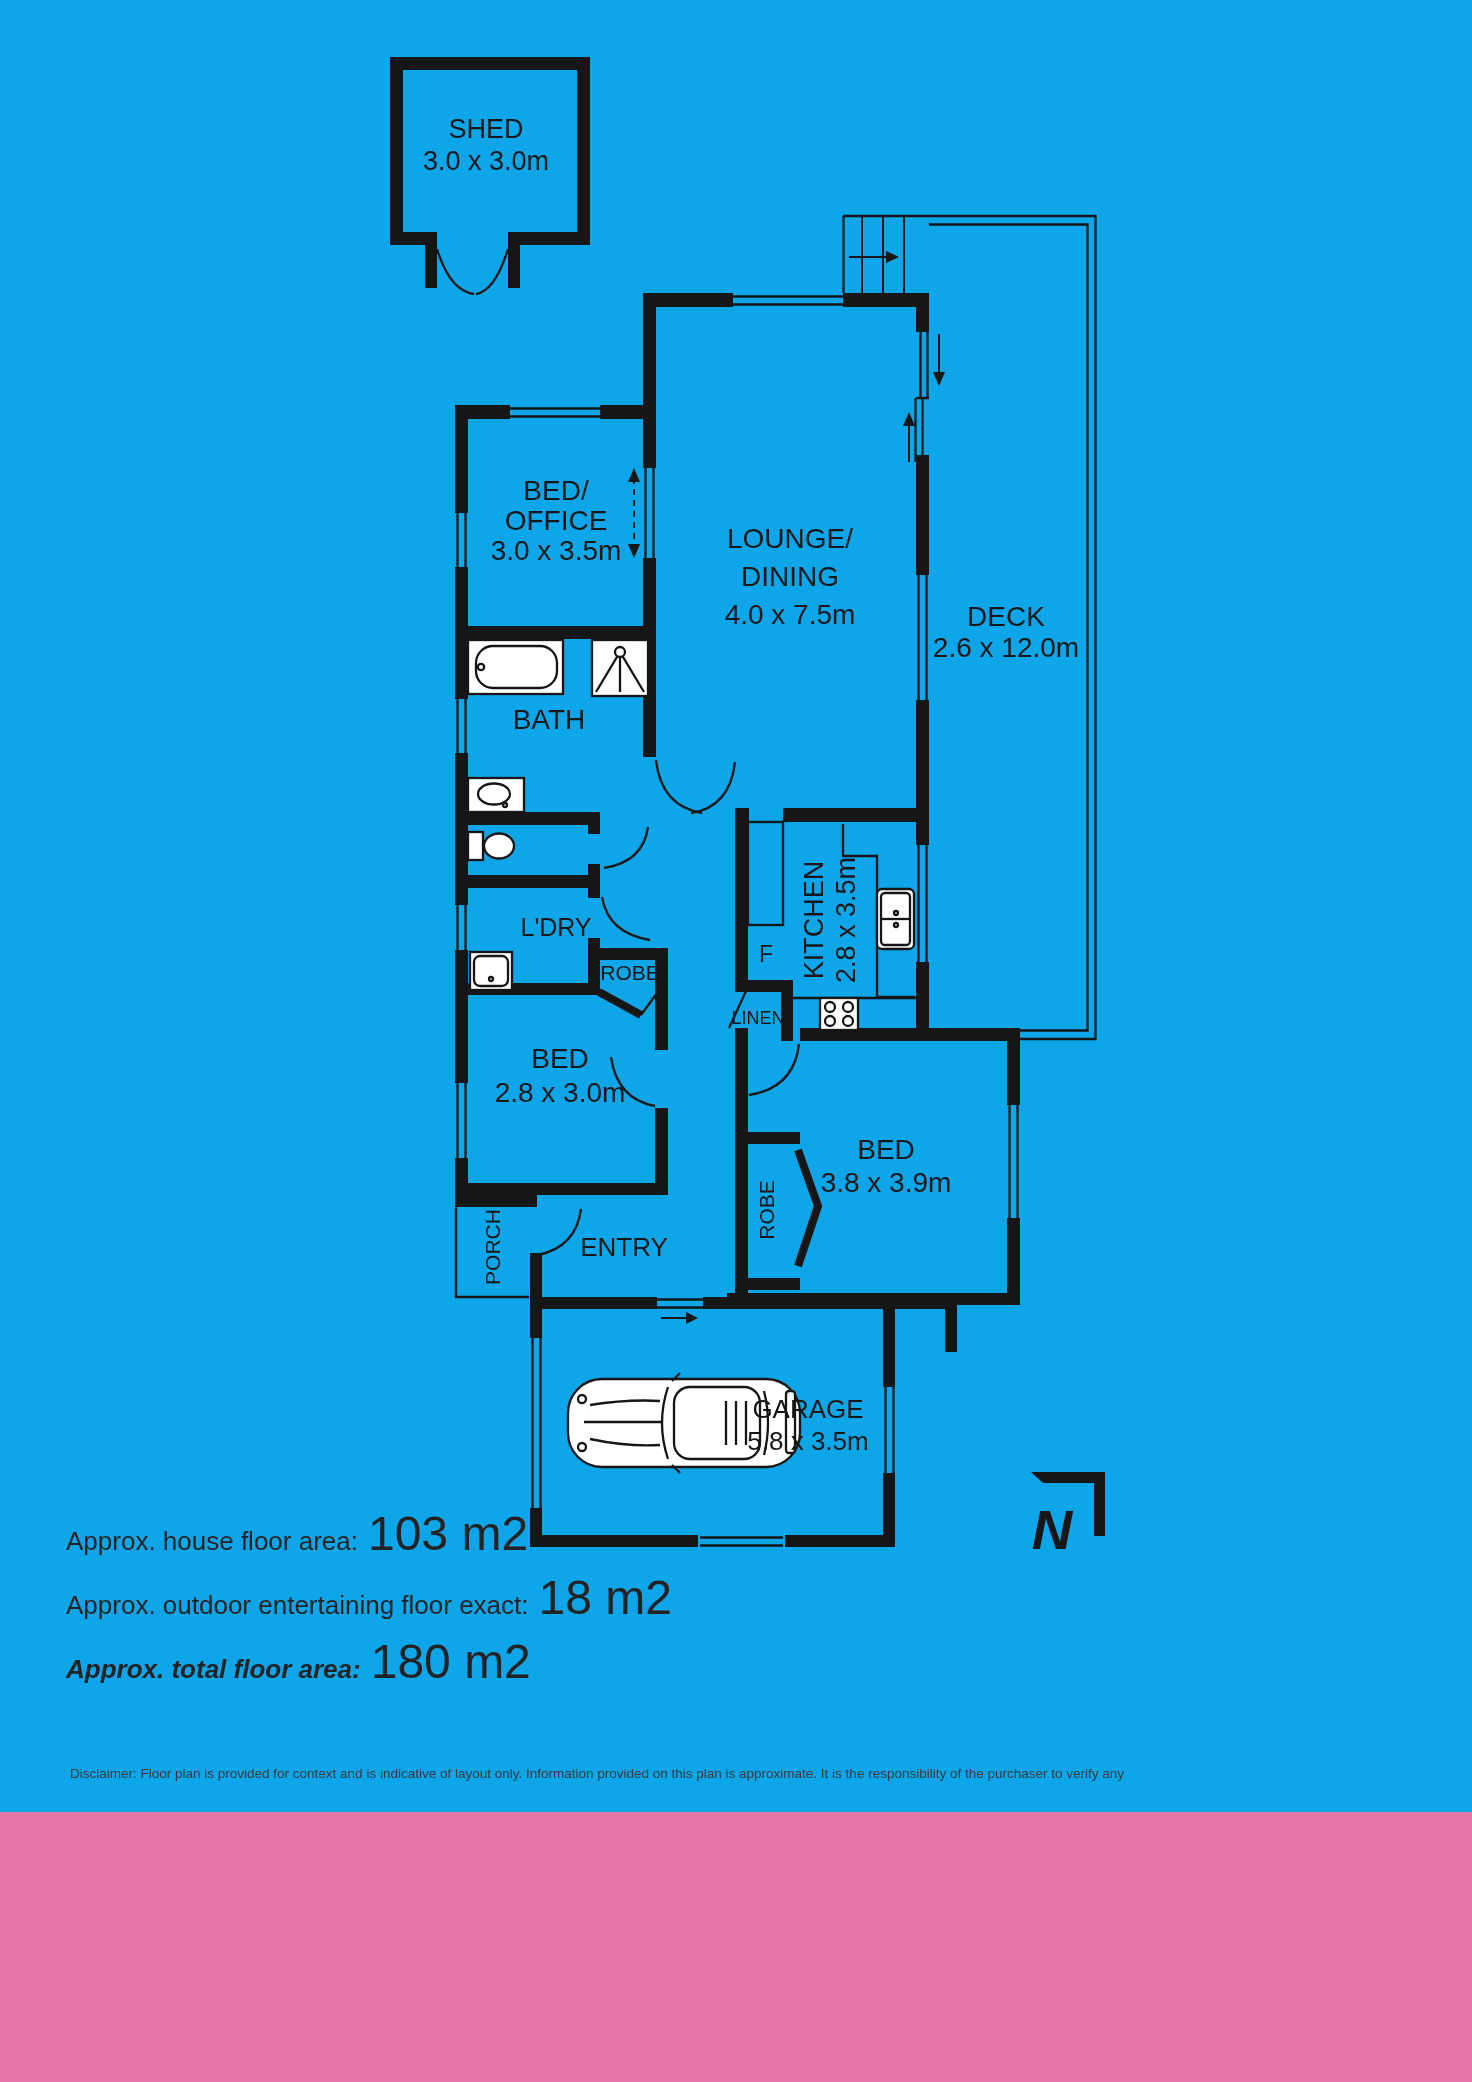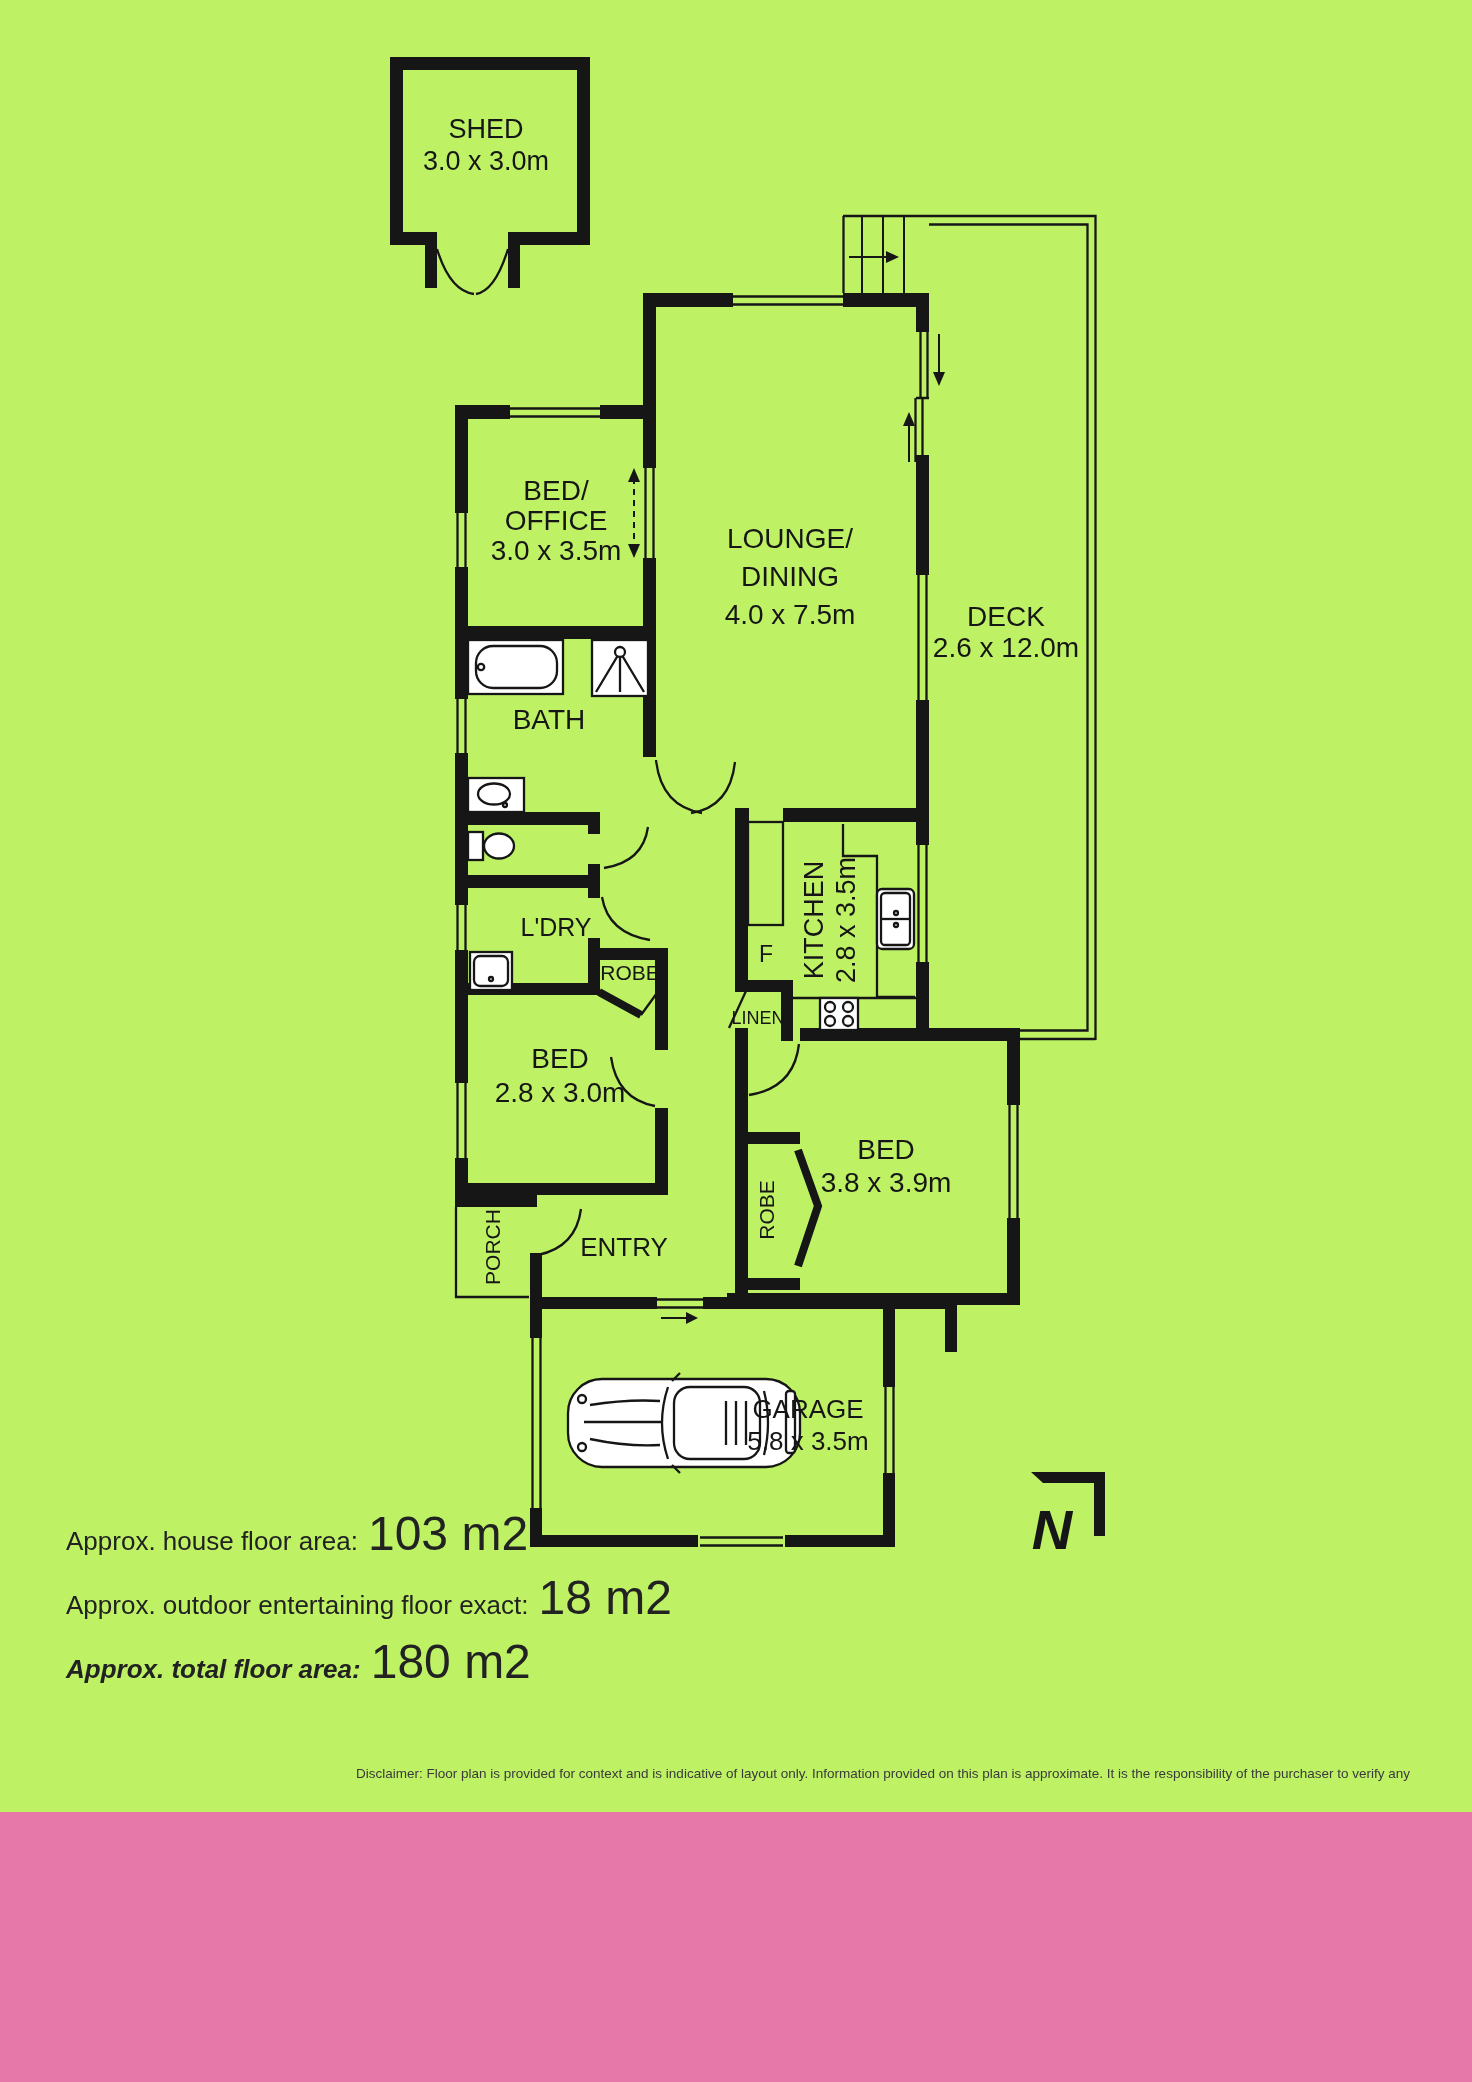--- a/index.html
+++ b/index.html
@@ -1,24 +1,24 @@
 <!DOCTYPE html>
 <html><head>
 <meta charset="utf-8">
 <style>
   html,body{margin:0;padding:0;background:#ffffff;}
-  .page{position:relative;width:1472px;height:2082px;background:#bef264;overflow:hidden;
+  .page{position:relative;width:1472px;height:2082px;background:#0ea5e9;overflow:hidden;
         font-family:"Liberation Sans", sans-serif;}
   svg text{font-family:"Liberation Sans", sans-serif;fill:#161616;}
   .areas{position:absolute;left:66px;top:1506px;}
   .area-row{display:flex;align-items:baseline;margin-bottom:9px;color:#222;}
   .area-row .lbl{font-size:26px;letter-spacing:0;}
   .area-row .val{font-size:48px;margin-left:10px;}
   .area-row.total .lbl{font-weight:bold;font-style:italic;}
-  .disclaimer{position:absolute;left:70px;top:1764px;width:1340px;text-align:right;
+  .disclaimer{position:absolute;left:70px;top:1764px;width:1340px;text-align:left;
               font-size:13.5px;line-height:20px;color:#3a3a3a;}
   .footer{position:absolute;left:0;top:1812px;width:1472px;height:270px;}
 </style>
 </head>
 <body>
 
 <div class="page">
 
 <svg width="1472" height="1570" viewBox="0 0 1472 1570">
 

